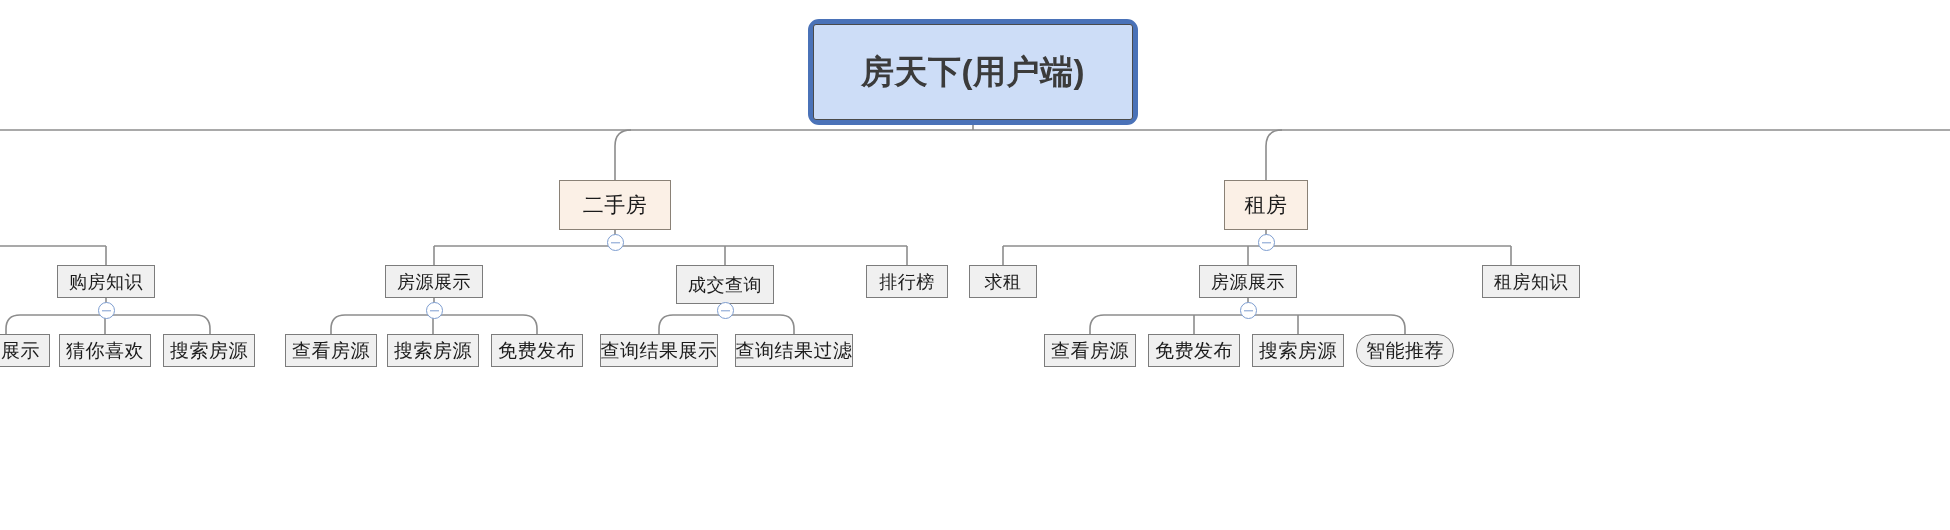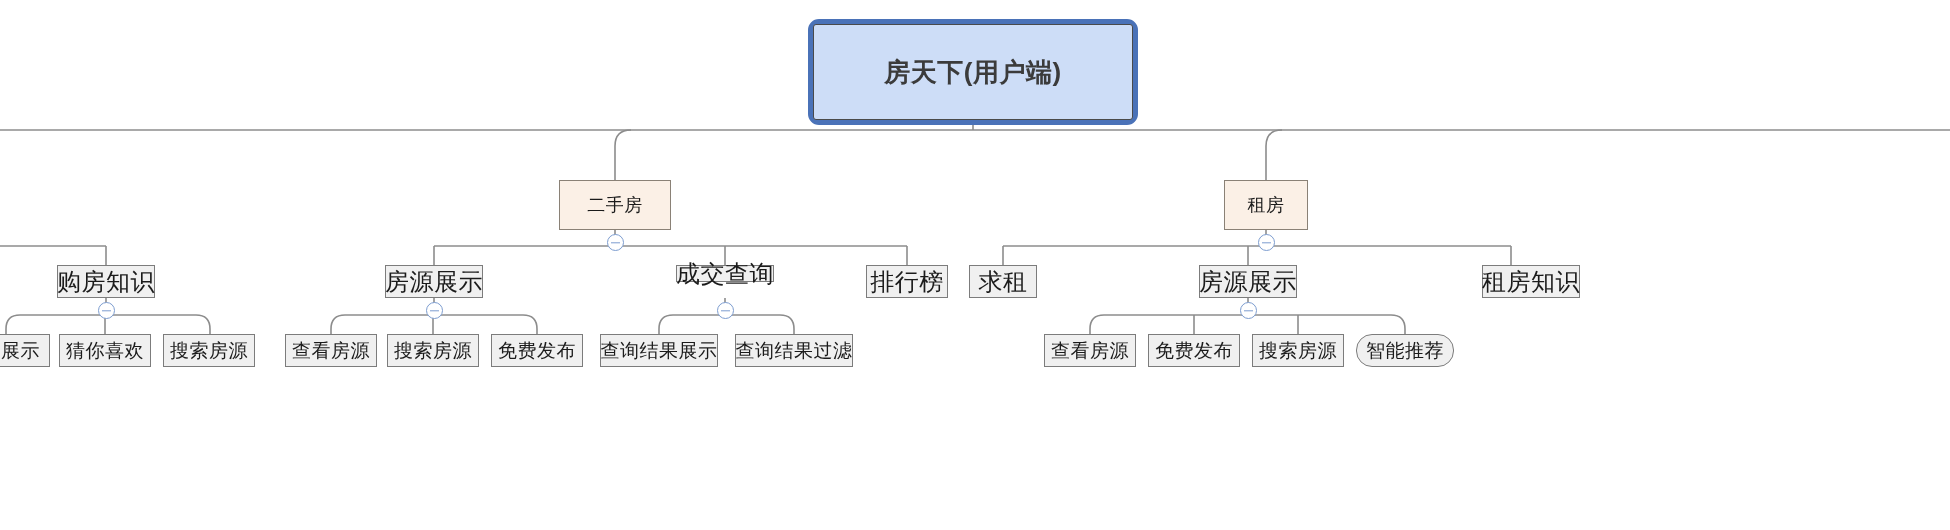--- a/index.html
+++ b/index.html
@@ -36,48 +36,48 @@
     text-align: center;
     color: #1b1b1b;
     white-space: nowrap;
     letter-spacing: 0.5px;
   }
 
   
   .node.root {
     background: #cdddf7;
     border: 1.6px solid #4a4a4a;
-    font-size: 26px;
+    font-size: 33px;
     font-weight: bold;
     color: #3b3b3b;
     border-radius: 3px;
     z-index: 5;
   }
   .root-sel {
     position: absolute;
     box-sizing: border-box;
     border: 5px solid #4a72b8;
     border-radius: 11px;
     background: #ffffff;
     z-index: 4;
   }
 
   
   .node.l2 {
     background: #fbf0e6;
     border: 1.5px solid #8a8176;
-    font-size: 18px;
+    font-size: 21px;
     z-index: 3;
   }
 
   
   .node.l3, .node.leaf {
     background: #f0f0f0;
     border: 1.5px solid #7c7c7c;
-    font-size: 24px;
+    font-size: 18px;
     z-index: 3;
   }
   .node.leaf { font-size: 19px; }
 
   
   .toggle {
     position: absolute;
     width: 17px;
     height: 17px;
     box-sizing: border-box;
@@ -164,21 +164,21 @@
 
   <div class="node l2" style="left:1224px; top:180px; width:84px; height:50px;">租房</div>
   <div class="toggle" style="left:1258px; top:234px;"></div>
 
   <div class="node l3" style="left:57px; top:265px; width:98px; height:33px;">购房知识</div>
   <div class="toggle" style="left:98px; top:302px;"></div>
 
   <div class="node l3" style="left:385px; top:265px; width:98px; height:33px;">房源展示</div>
   <div class="toggle" style="left:426px; top:302px;"></div>
 
-  <div class="node l3" style="left:676px; top:265px; width:98px; height:17px;">成交查询</div>
+  <div class="node l3" style="left:676px; top:265px; width:98px; height:39px;">成交查询</div>
   <div class="toggle" style="left:717px; top:302px;"></div>
 
   <div class="node l3" style="left:866px; top:265px; width:82px; height:33px;">排行榜</div>
 
   <div class="node l3" style="left:969px; top:265px; width:68px; height:33px;">求租</div>
 
   <div class="node l3" style="left:1199px; top:265px; width:98px; height:33px;">房源展示</div>
   <div class="toggle" style="left:1240px; top:302px;"></div>
 
   <div class="node l3" style="left:1462px; top:265px; width:98px; height:33px;margin-left:20px;">租房知识</div>

